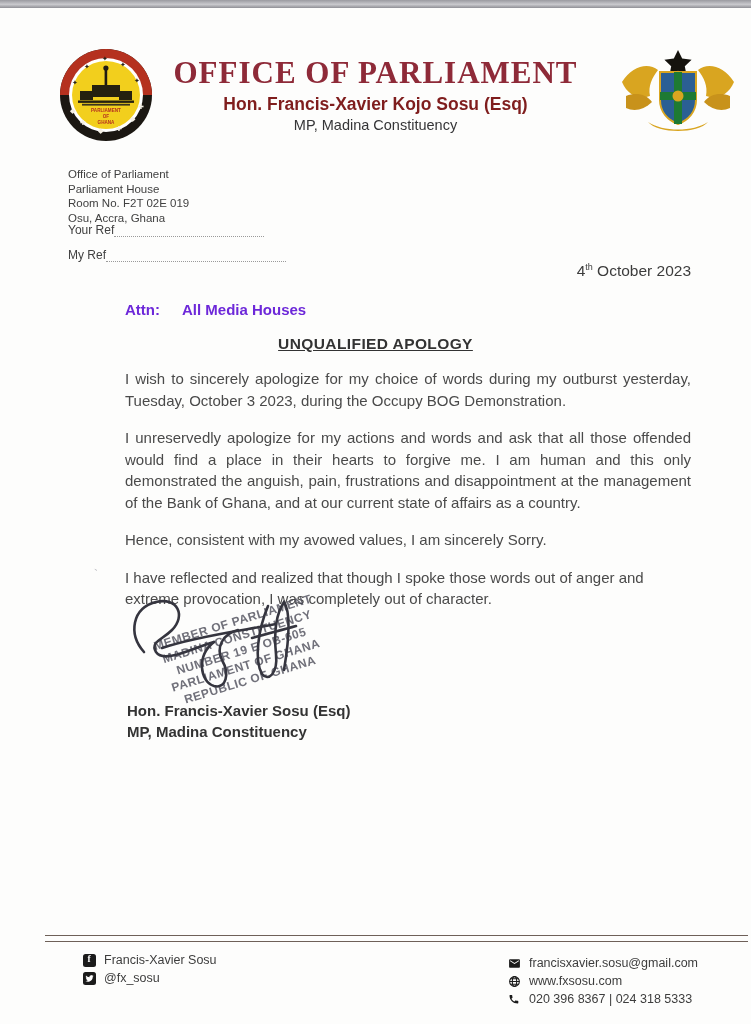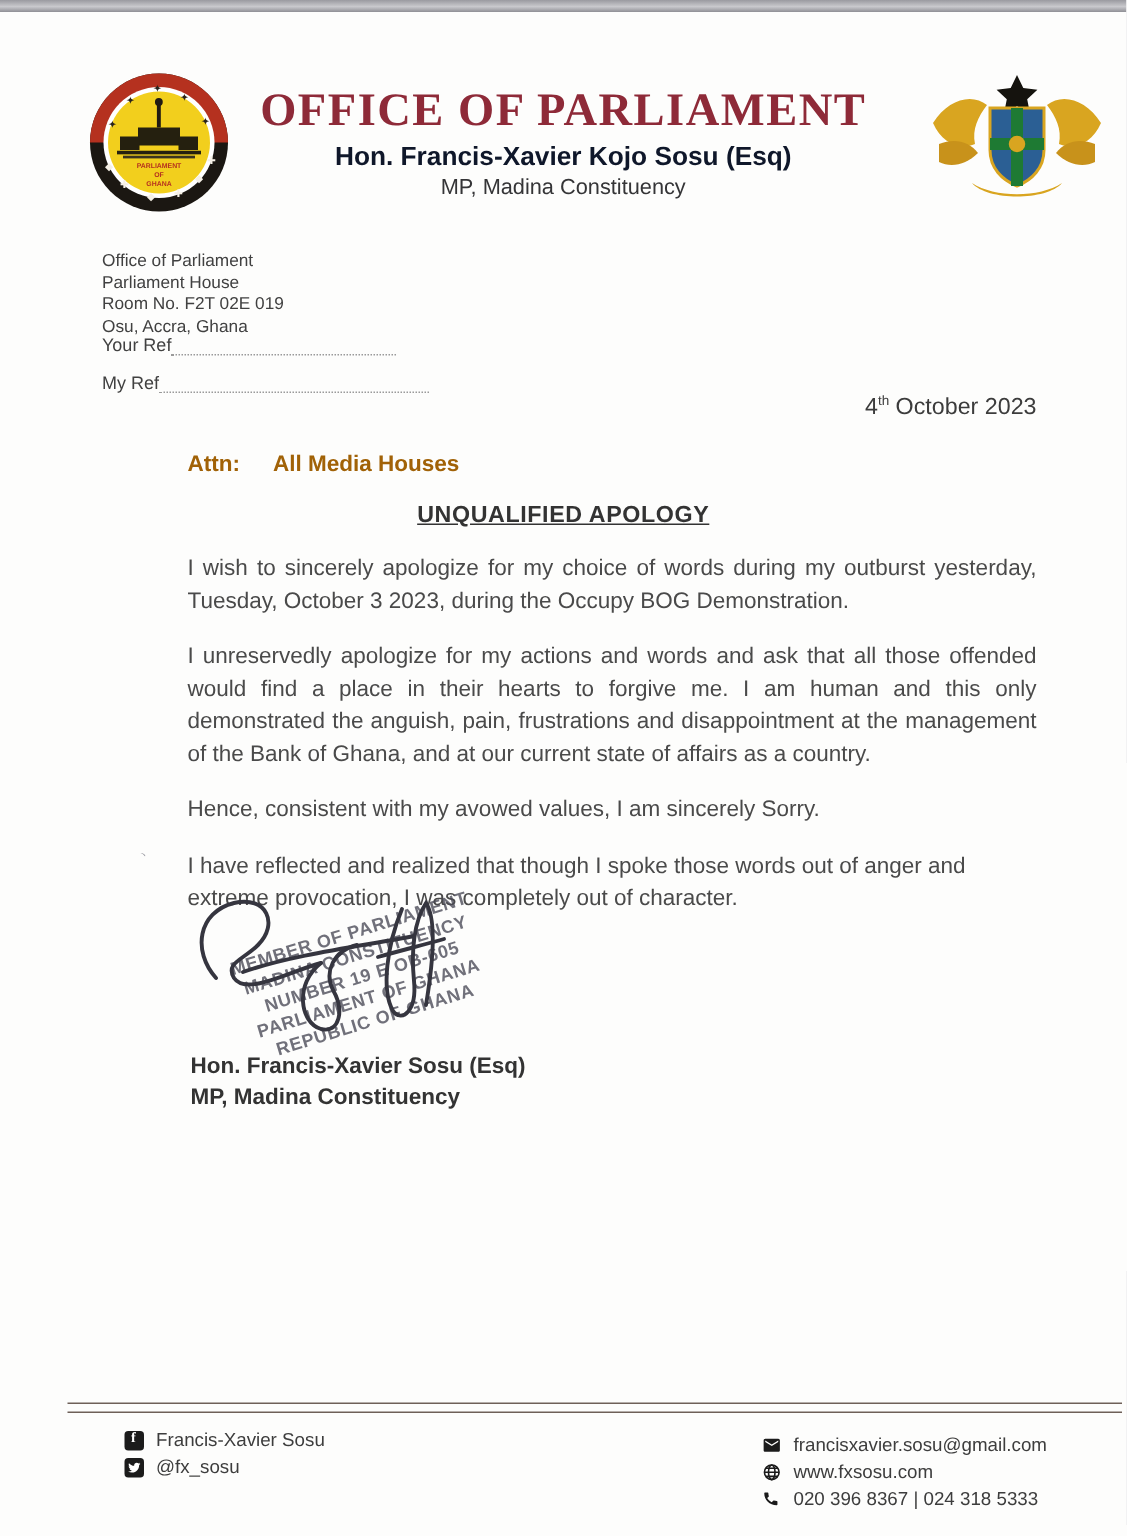--- a/index.html
+++ b/index.html
@@ -11,32 +11,32 @@
   .top-scan-bar{position:absolute;top:0;left:0;width:751px;height:8px;
     background:linear-gradient(#9a9aa0,#c9c9cd 55%,#8f8f95);}
   
   .seal{position:absolute;top:47px;left:58px;width:96px;height:96px;}
   .coat{position:absolute;top:44px;left:618px;width:120px;height:95px;}
   .header-center{position:absolute;top:56px;left:0;width:751px;text-align:center;}
   .office-title{
     font-family:"Liberation Serif",serif;font-weight:bold;font-size:31px;
     letter-spacing:1px;color:#8e2a38;margin:0;line-height:34px;
   }
-  .officer-name{font-size:17.5px;font-weight:bold;color:#0f172a;margin-top:4px;line-height:21px;}
+  .officer-name{font-size:17.5px;font-weight:bold;color:#7f1d1d;margin-top:4px;line-height:21px;}
   .officer-role{font-size:14.5px;color:#353537;margin-top:2px;}
   
   .address{position:absolute;top:167px;left:68px;font-size:11.5px;line-height:14.5px;color:#414141;}
   .ref-line{position:absolute;left:68px;font-size:12px;color:#414141;}
   .ref-your{top:223px;text-align:right;} .ref-my{top:248px;}
   .ref-dots{display:inline-block;border-bottom:1px dotted #9a9a9a;height:11px;vertical-align:bottom;}
   .ref-dots.your{width:150px;} .ref-dots.my{width:180px;}
   .date{position:absolute;top:262px;right:60px;font-size:15.5px;color:#3c3c3c;}
   .date sup{font-size:9px;}
   
-  .attn{position:absolute;top:301px;left:125px;font-size:15px;font-weight:bold;color:#a16207;}
+  .attn{position:absolute;top:301px;left:125px;font-size:15px;font-weight:bold;color:#6d28d9;}
   .attn .attn-value{margin-left:22px;}
   .subject-wrap{position:absolute;top:335px;left:0;width:751px;text-align:center;}
   .subject{font-size:15.5px;font-weight:bold;color:#333;text-decoration:underline;letter-spacing:.4px;}
   .body-text{position:absolute;top:368px;left:125px;width:566px;}
   .body-text p{margin:0 0 16px 0;font-size:15px;line-height:21.5px;color:#4a4a4a;text-align:justify;}
   .body-text p:last-child{text-align:left;}
   .pen-mark{position:absolute;top:560px;left:92px;font-size:11px;color:#9a9aa2;transform:rotate(-15deg);}
   
   .sig-block{position:absolute;top:596px;left:126px;width:230px;height:115px;}
   .stamp{

